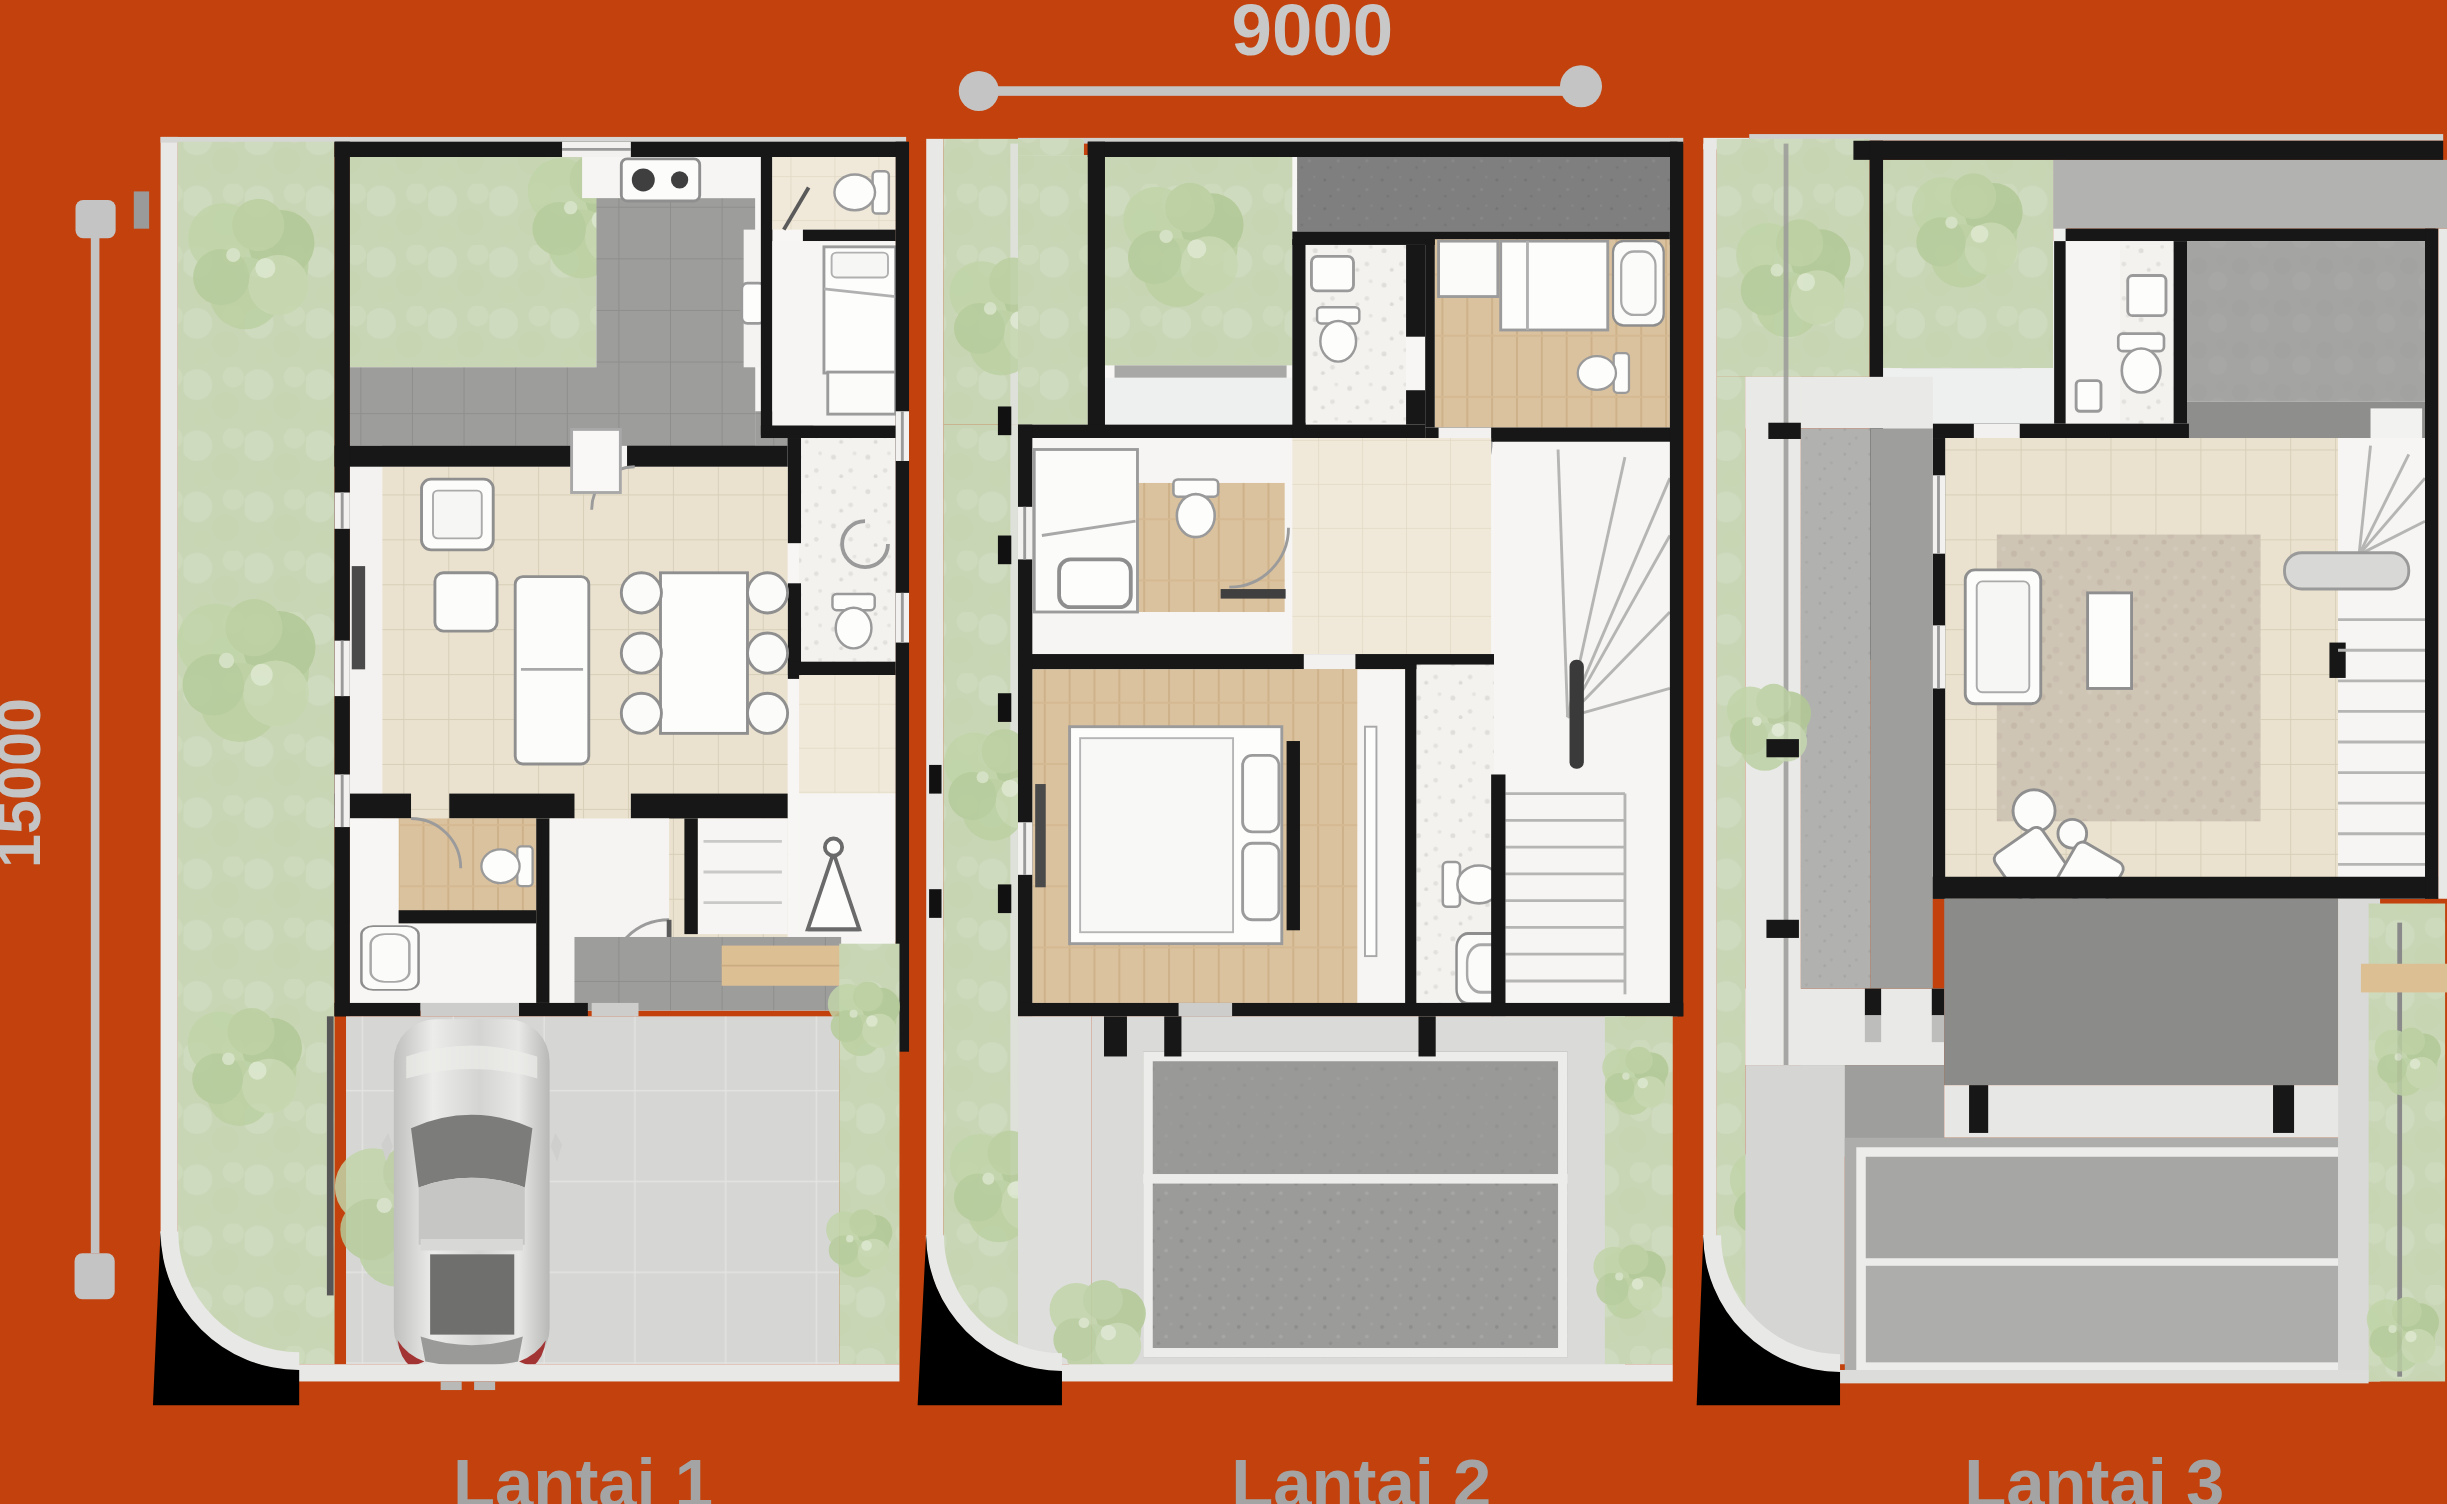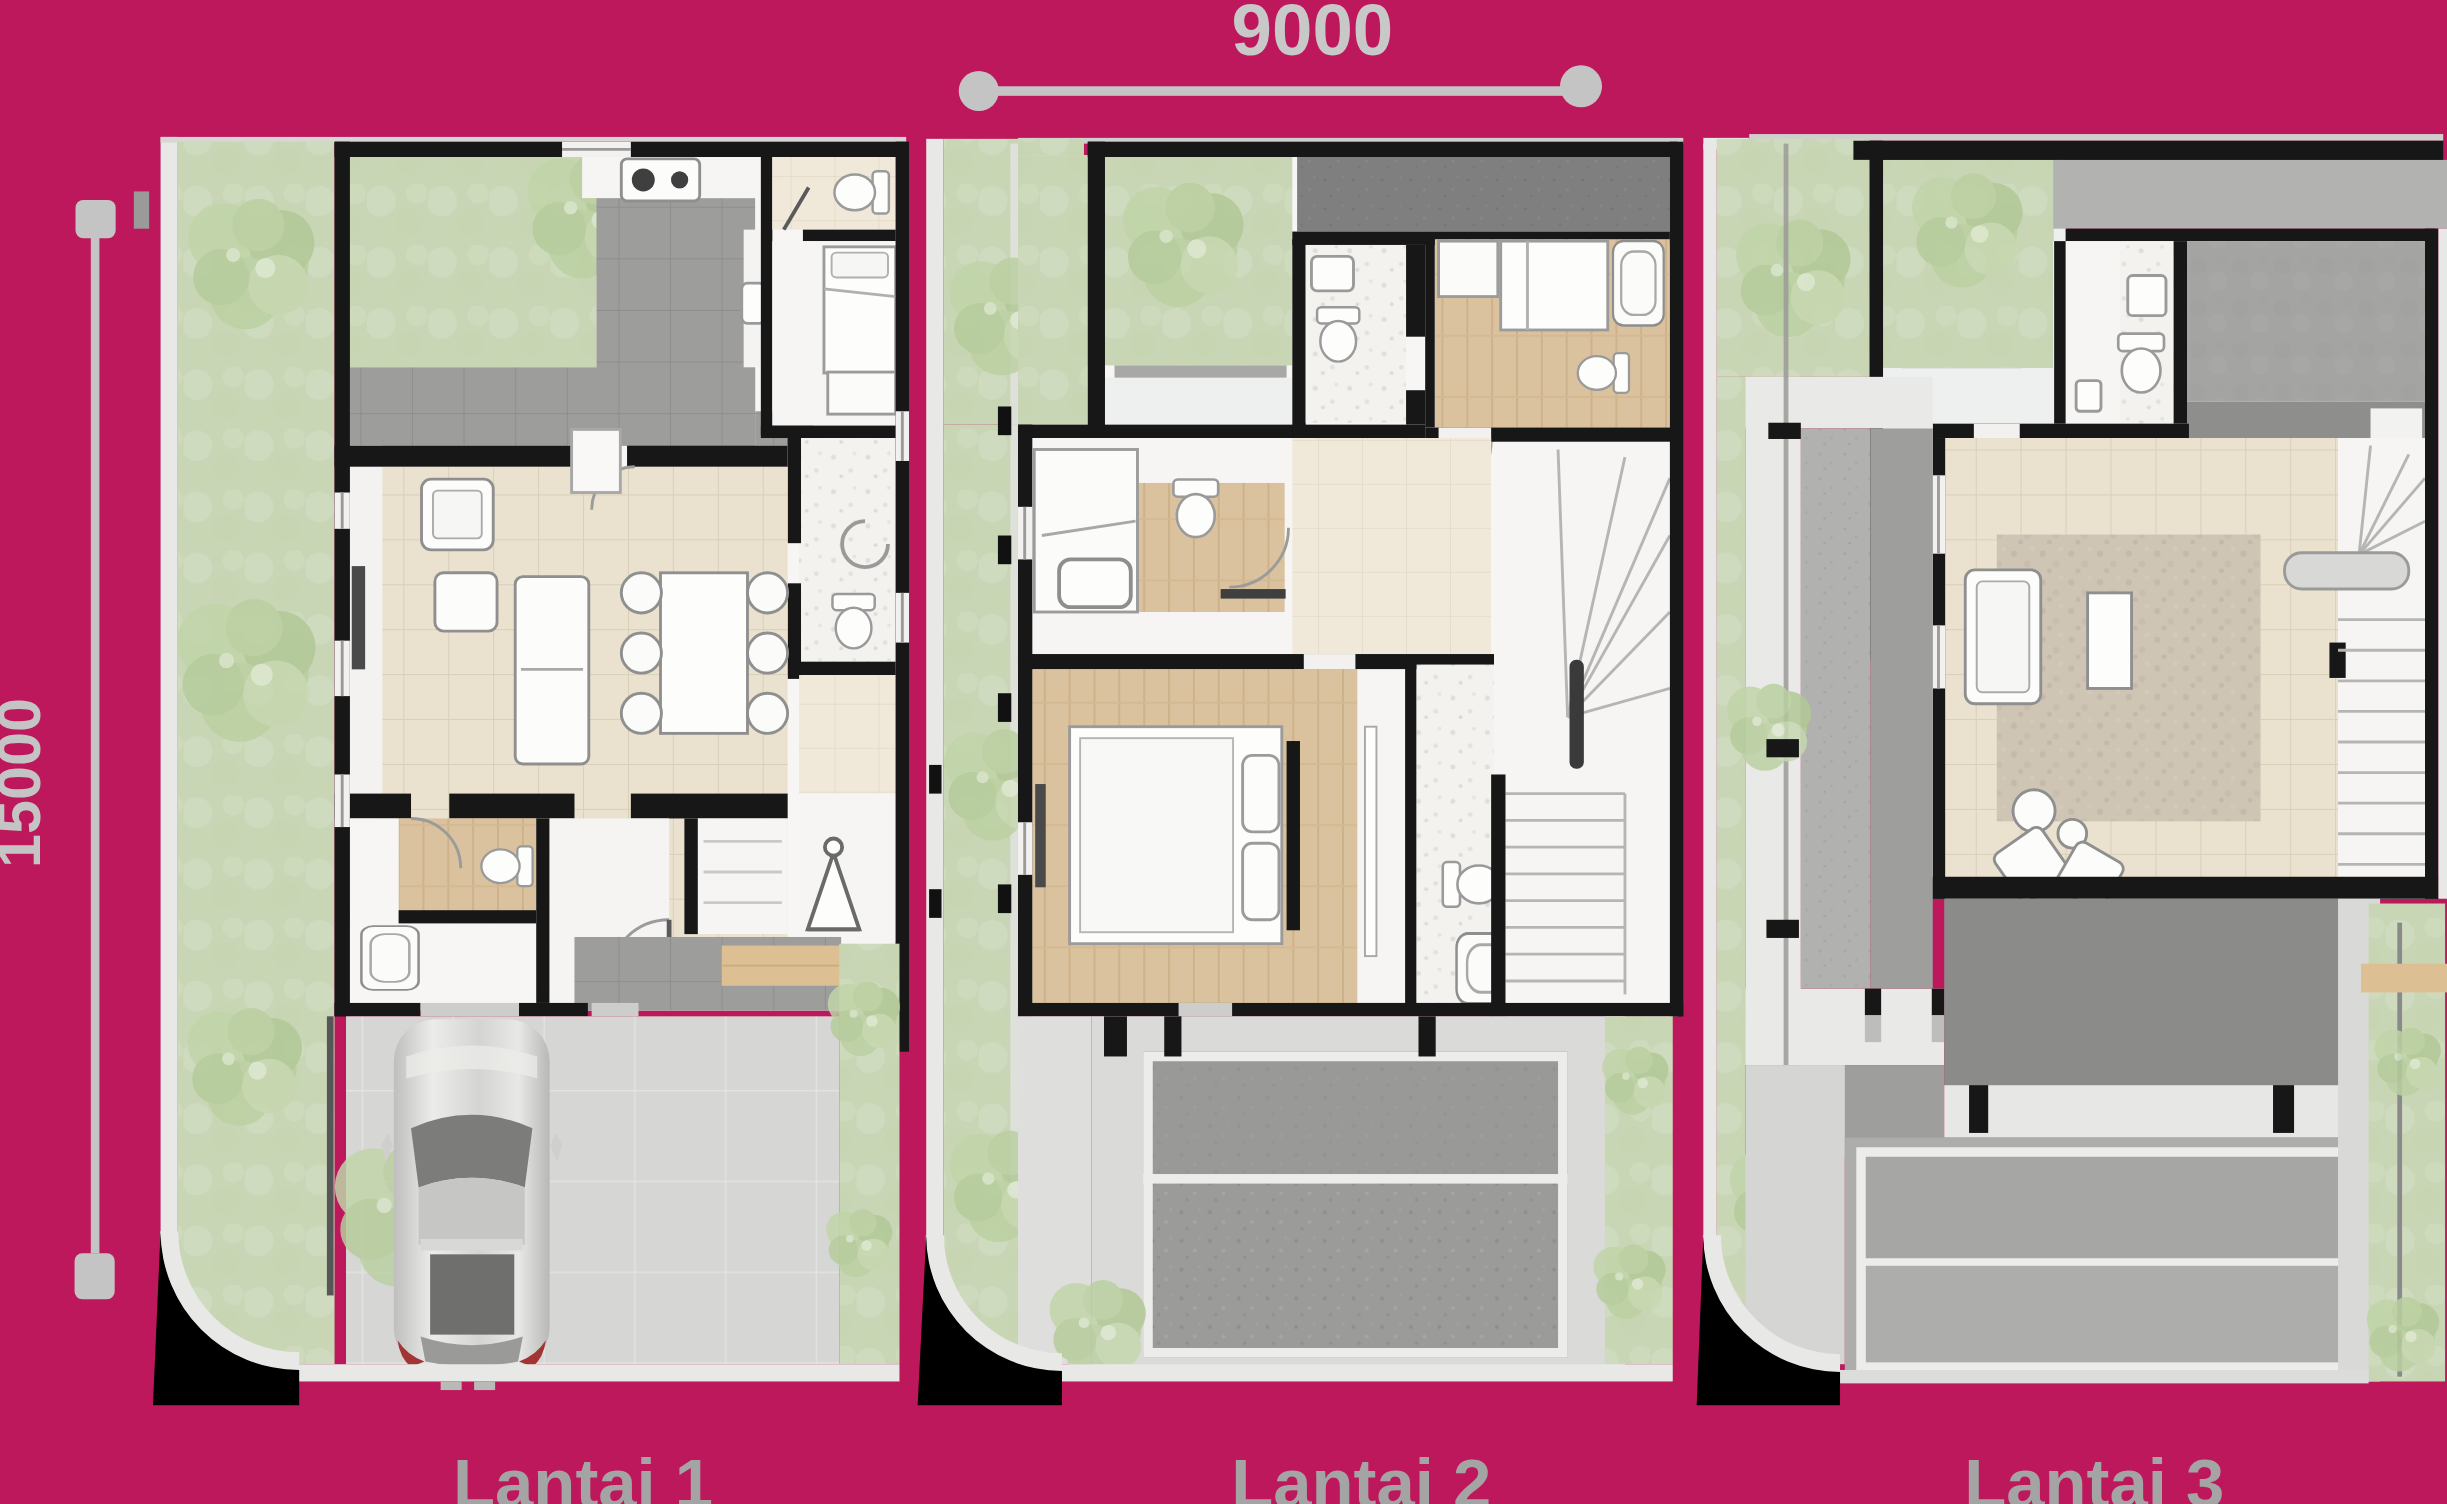--- a/index.html
+++ b/index.html
@@ -1,16 +1,16 @@
 <!DOCTYPE html>
 <html><head>
 <meta charset="utf-8">
 <style>
 html,body{margin:0;padding:0;background:#000;}
-#page{position:relative;width:2447px;height:1505px;background:#be185d;overflow:hidden;font-family:"Liberation Sans",sans-serif;}
+#page{position:relative;width:2447px;height:1505px;background:#c2410c;overflow:hidden;font-family:"Liberation Sans",sans-serif;}
 svg{display:block;}
 </style>
 </head>
 <body>
 <div id="page">
 <svg width="2447" height="1505" viewBox="0 0 2560 1574" xmlns="http://www.w3.org/2000/svg">
 <defs>
 <pattern id="pGreen" width="64" height="64" patternUnits="userSpaceOnUse">
  <rect width="64" height="64" fill="#c9d6b6"></rect>
  <circle cx="14" cy="18" r="16" fill="#d0dcc0" opacity="0.9"></circle>

